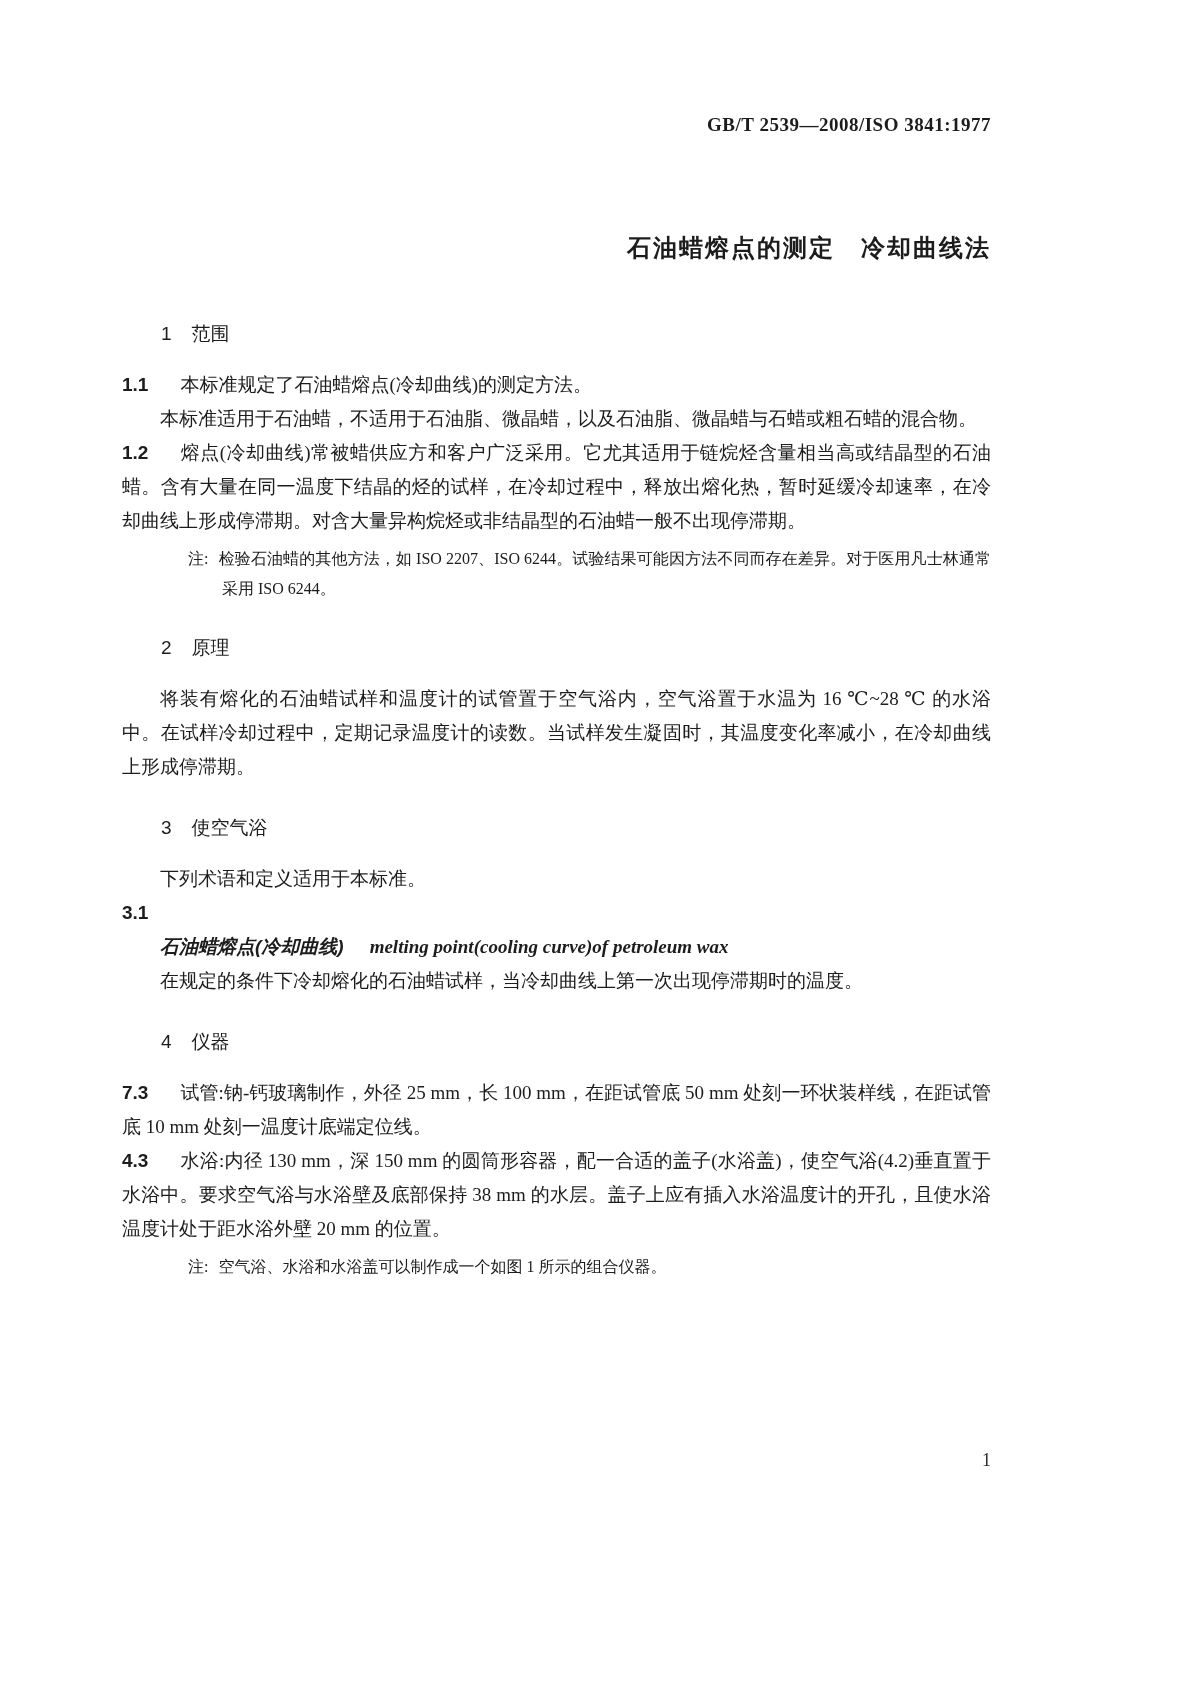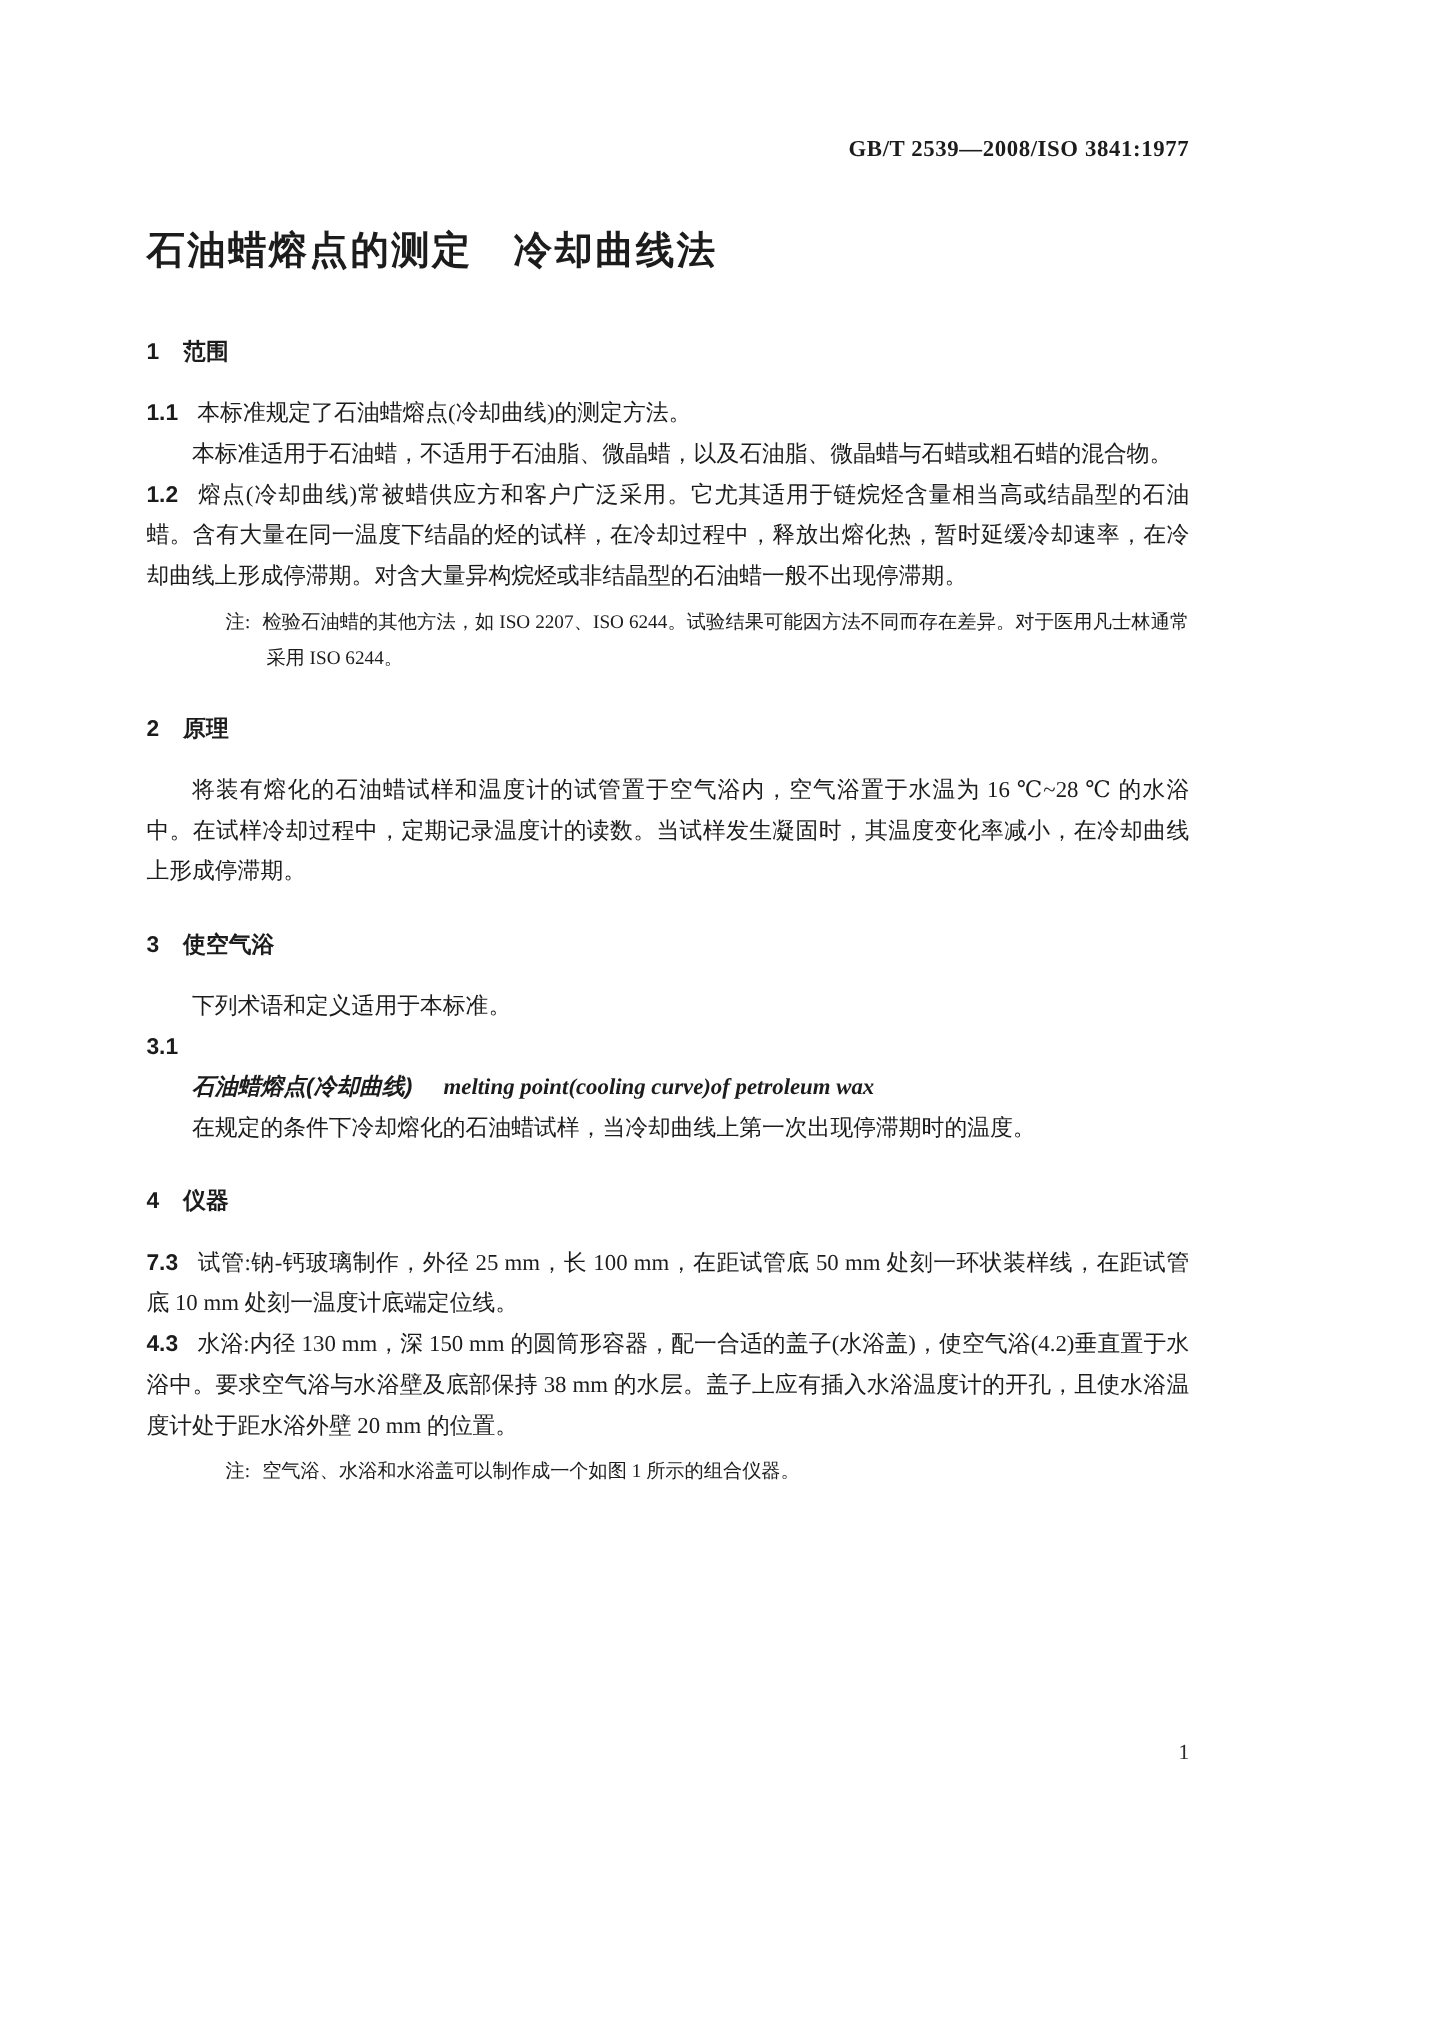--- a/index.html
+++ b/index.html
@@ -16,48 +16,49 @@
     overflow: hidden;
   }
   .doc-code {
     text-align: right;
     font-size: 19px;
     font-weight: bold;
     letter-spacing: 0.5px;
     line-height: 26px;
   }
   .doc-title {
-    margin-top: 50px;
-    text-align: left;
+    margin-top: 90px;
+    text-align: right;
     font-family: "Liberation Sans", "DejaVu Sans", sans-serif;
-    font-size: 32px;
+    font-size: 24px;
     font-weight: bold;
     letter-spacing: 2px;
     line-height: 40px;
   }
   .doc-section { margin-top: 30px; }
   .doc-section.first { margin-top: 52px; }
   .section-heading {
     font-family: "Liberation Sans", "DejaVu Sans", sans-serif;
     font-size: 19px;
-    font-weight: bold;
+    font-weight: normal;
     line-height: 28px;
     margin-bottom: 20px;
+    margin-left: 39px;
   }
   .sec-num { margin-right: 20px; }
   .para {
     font-size: 19px;
     line-height: 34px;
     text-align: justify;
   }
   .indent { text-indent: 2em; }
   .clause-num {
     font-family: "Liberation Sans", "DejaVu Sans", sans-serif;
     font-weight: bold;
-    margin-right: 16px;
+    margin-right: 32px;
   }
   .term-line { font-weight: bold; font-style: italic; }
   .term-cn { font-family: "Liberation Sans", "DejaVu Sans", sans-serif; }
   .term-en { margin-left: 26px; font-family: "Liberation Serif", "DejaVu Serif", serif; }
   .note {
     font-size: 16px;
     line-height: 30px;
     margin-top: 6px;
     margin-bottom: 4px;
     margin-left: 66px;

